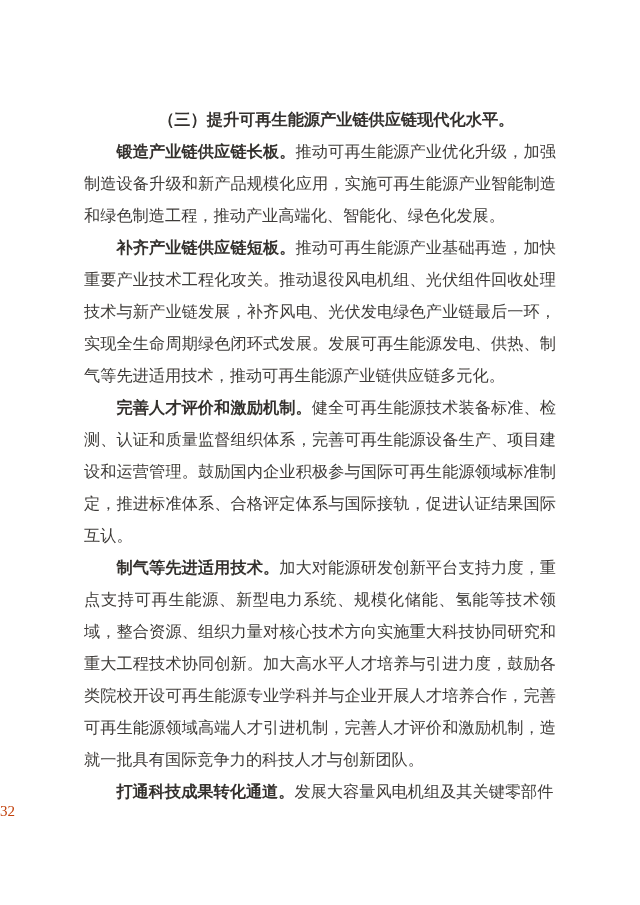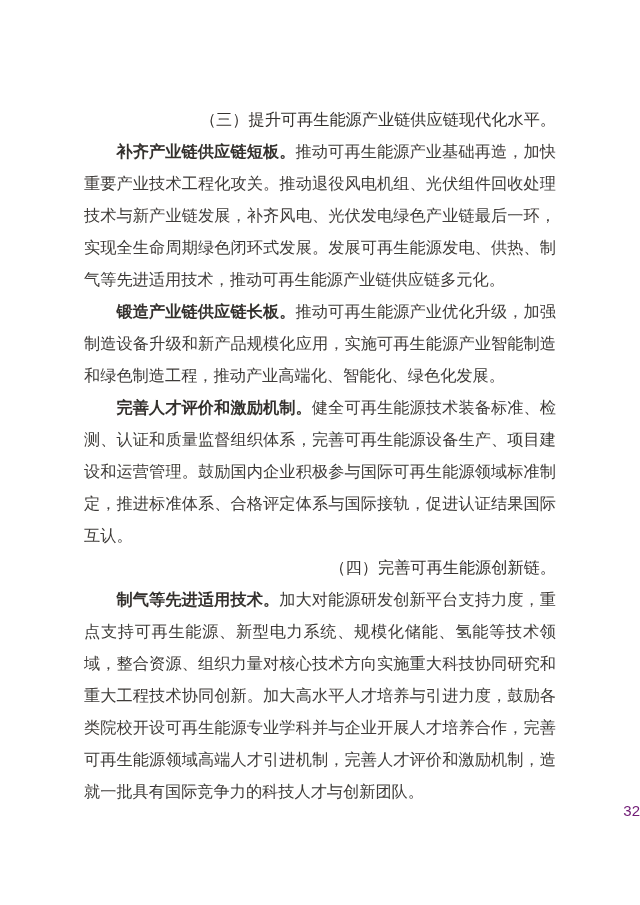--- a/index.html
+++ b/index.html
@@ -25,46 +25,46 @@
     color: #3e3b38;
     text-align: justify;
     letter-spacing: 0;
   }
   .doc-content p {
     margin: 0;
     padding: 0;
     text-indent: 2em;
   }
   .doc-content p.heading {
-    font-weight: normal;
+    font-weight: bold;
     color: #34312e;
-    text-align: right;
+    text-align: center;
   }
   .doc-content .lead {
     font-weight: bold;
     color: #34312e;
   }
   .page-number {
     position: absolute;
     top: 801px;
     left: 0;
     width: 640px;
-    text-align: right;
+    text-align: left;
     font-size: 15px;
     line-height: 20px;
-    color: #701a75;
-    font-family: Liberation Sans, sans-serif;
+    color: #c2410c;
+    font-family: Liberation Serif, serif;
   }
 </style>
 </head>
 <body>
 
 <div class="page">
   <div class="doc-content">
       <p class="heading">（三）提升可再生能源产业链供应链现代化水平。</p>
+      <p class="para"><span class="lead">锻造产业链供应链长板。</span>推动可再生能源产业优化升级，加强制造设备升级和新产品规模化应用，实施可再生能源产业智能制造和绿色制造工程，推动产业高端化、智能化、绿色化发展。</p>
       <p class="para"><span class="lead">补齐产业链供应链短板。</span>推动可再生能源产业基础再造，加快重要产业技术工程化攻关。推动退役风电机组、光伏组件回收处理技术与新产业链发展，补齐风电、光伏发电绿色产业链最后一环，实现全生命周期绿色闭环式发展。发展可再生能源发电、供热、制气等先进适用技术，推动可再生能源产业链供应链多元化。</p>
-      <p class="para"><span class="lead">锻造产业链供应链长板。</span>推动可再生能源产业优化升级，加强制造设备升级和新产品规模化应用，实施可再生能源产业智能制造和绿色制造工程，推动产业高端化、智能化、绿色化发展。</p>
       <p class="para"><span class="lead">完善人才评价和激励机制。</span>健全可再生能源技术装备标准、检测、认证和质量监督组织体系，完善可再生能源设备生产、项目建设和运营管理。鼓励国内企业积极参与国际可再生能源领域标准制定，推进标准体系、合格评定体系与国际接轨，促进认证结果国际互认。</p>
-      <p class="heading">（四）完善可再生能源创新链。</p>
       <p class="para"><span class="lead">制气等先进适用技术。</span>加大对能源研发创新平台支持力度，重点支持可再生能源、新型电力系统、规模化储能、氢能等技术领域，整合资源、组织力量对核心技术方向实施重大科技协同研究和重大工程技术协同创新。加大高水平人才培养与引进力度，鼓励各类院校开设可再生能源专业学科并与企业开展人才培养合作，完善可再生能源领域高端人才引进机制，完善人才评价和激励机制，造就一批具有国际竞争力的科技人才与创新团队。</p>
+      <p class="para"><span class="lead">打通科技成果转化通道。</span>发展大容量风电机组及其关键零部件</p>
     </div>
   <div class="page-number">32</div>
 </div>
 
 </body></html>

